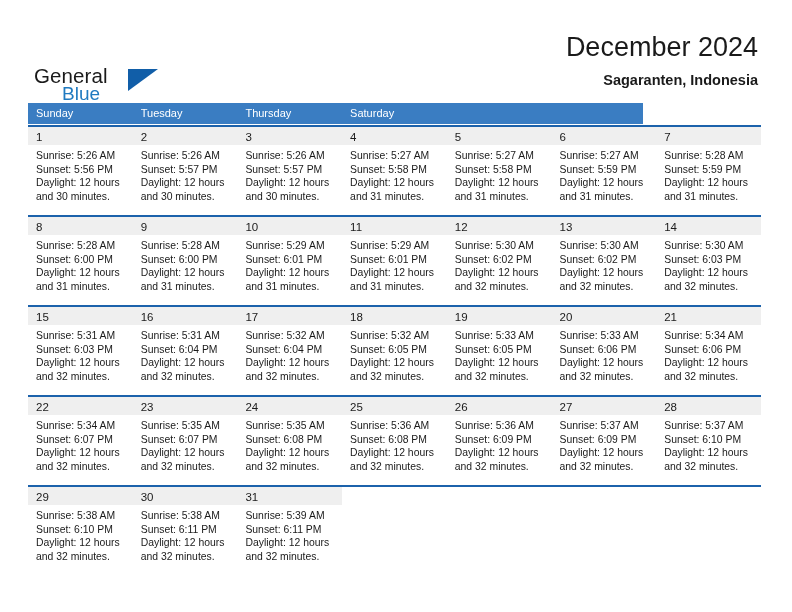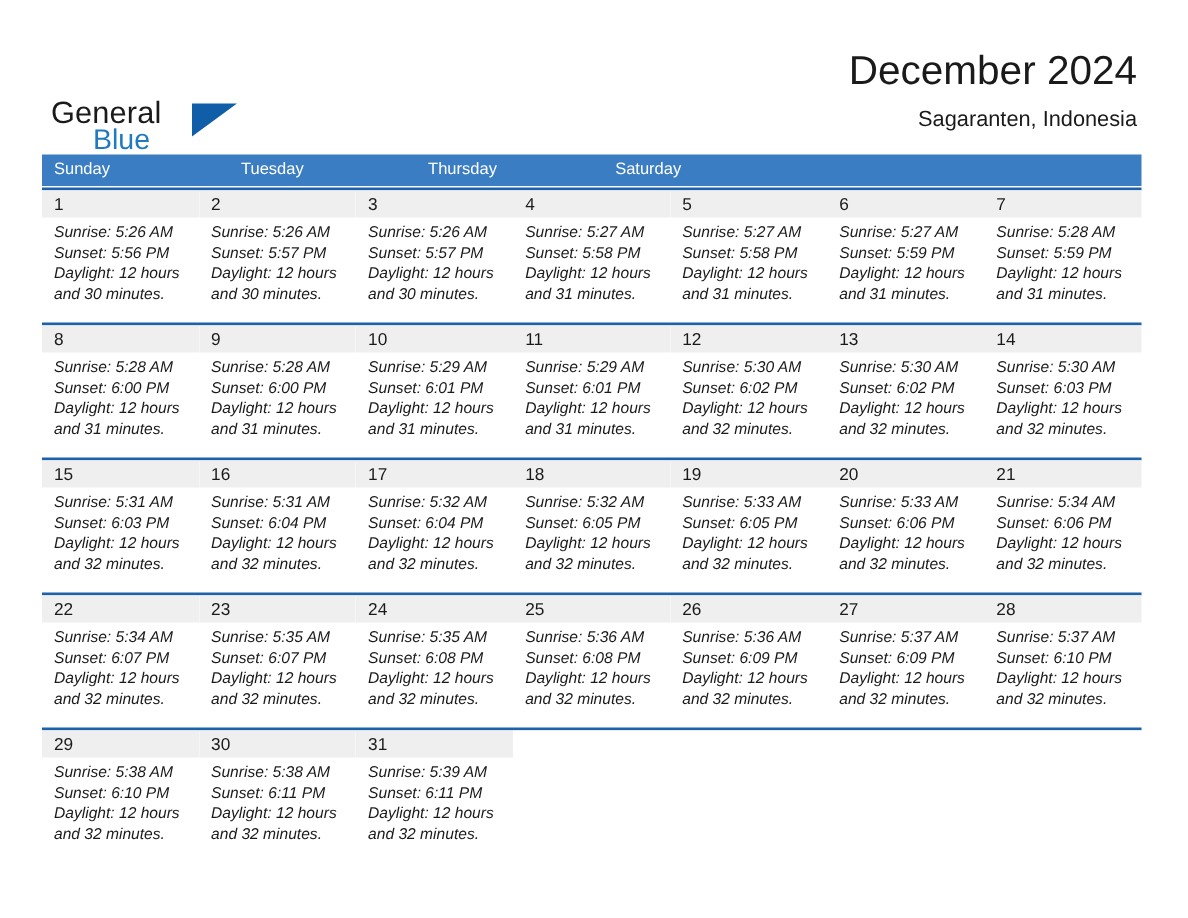--- a/index.html
+++ b/index.html
@@ -68,40 +68,39 @@
   }
   .cal-title {
     font-size: 27px;
     font-weight: normal;
     color: #1a1a1a;
     line-height: 34px;
     white-space: nowrap;
   }
   .cal-subtitle {
     font-size: 14.5px;
-    font-weight: normal;
+    font-weight: bold;
     color: #1a1a1a;
     line-height: 20px;
     margin-top: 6px;
     white-space: nowrap;
   }
 
   
   .calendar {
     position: absolute;
     left: 28px;
     top: 103px;
     width: 733px;
   }
 
   .dow-row {
     display: flex;
-    width: 733px;
+    width: 615px;
     background: #3a7dc2;
-    gap: 20px;
   }
   .dow-cell {
     width: 104.71px;
     height: 21px;
     line-height: 21px;
     color: #ffffff;
     font-size: 11px;
     padding-left: 8px;
     box-sizing: border-box;
     overflow: hidden;
@@ -132,21 +131,20 @@
     color: #1a1a1a;
     padding: 2px 0 0 8px;
     line-height: 16px;
     box-sizing: border-box;
   }
   .day-cell.empty .daynum-band {
     background: #ffffff;
   }
   .day-cell .lines {
     padding: 4px 0 0 8px;
-    font-style: italic;
   }
   .day-cell .lines div {
     font-size: 10.4px;
     line-height: 13.6px;
     color: #1a1a1a;
     white-space: nowrap;
   }
 </style>
 </head>
 <body>

